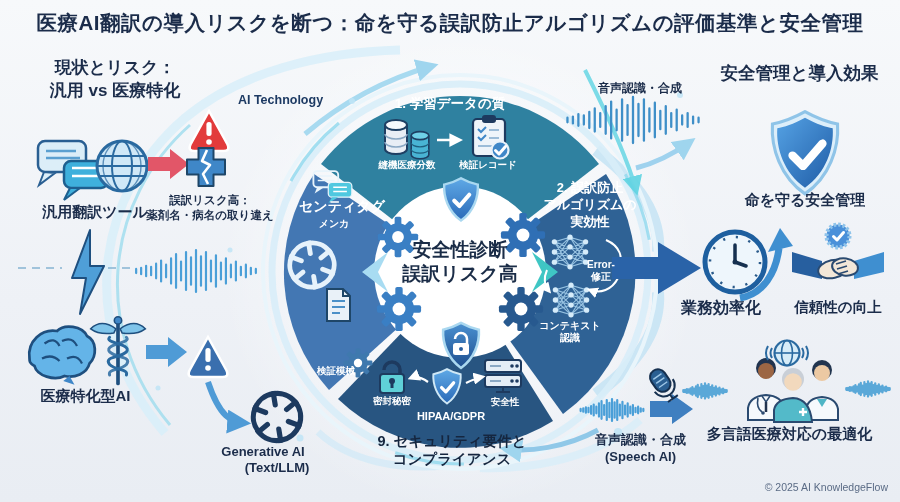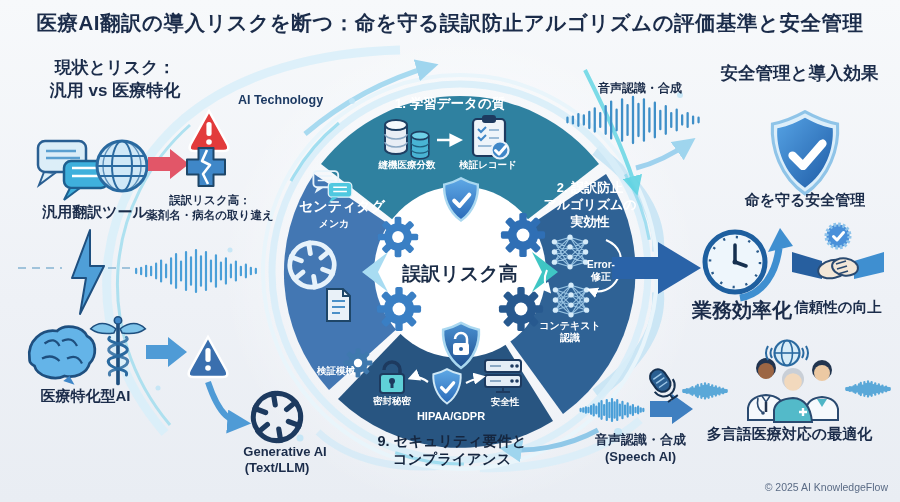--- a/index.html
+++ b/index.html
@@ -367,21 +367,21 @@
 
 <div class="t ttl" style="left:0;top:11px;width:900px;font-size:20.5px;">医療AI翻訳の導入リスクを断つ：命を守る誤訳防止アルゴリズムの評価基準と安全管理</div>
 
 <div class="t" style="left:20px;top:58px;width:190px;font-size:17px;">現状とリスク：</div>
 <div class="t" style="left:20px;top:81px;width:190px;font-size:17px;">汎用 vs 医療特化</div>
 <div class="t" style="left:233px;top:93px;width:95px;font-size:12.5px;color:#1d3a63;">AI Technology</div>
 <div class="t" style="left:130px;top:194px;width:160px;font-size:11.5px;">誤訳リスク高：</div>
 <div class="t" style="left:15px;top:203px;width:160px;font-size:15px;">汎用翻訳ツール</div>
 <div class="t" style="left:125px;top:209px;width:170px;font-size:11.5px;">薬剤名・病名の取り違え</div>
 <div class="t" style="left:18px;top:387px;width:135px;font-size:15px;">医療特化型AI</div>
-<div class="t" style="left:230px;top:444px;width:110px;font-size:13px;">Generative AI</div>
+<div class="t" style="left:208px;top:444px;width:110px;font-size:13px;">Generative AI</div>
 <div class="t" style="left:222px;top:460px;width:110px;font-size:13px;">(Text/LLM)</div>
 
 <div class="t tw" style="left:370px;top:96px;width:160px;font-size:13.5px;">1. 学習データの質</div>
 <div class="t tw" style="left:372px;top:159px;width:70px;font-size:9.5px;">縫機医療分数</div>
 <div class="t tw" style="left:452px;top:159px;width:72px;font-size:9.5px;">検証レコード</div>
 
 <div class="t tw" style="left:532px;top:180px;width:116px;font-size:13px;">2. 誤訳防止</div>
 <div class="t tw" style="left:532px;top:197px;width:116px;font-size:13px;">アルゴリズムの</div>
 <div class="t tw" style="left:532px;top:214px;width:116px;font-size:13px;">実効性</div>
 <div class="t tw" style="left:578px;top:259px;width:46px;font-size:10px;">Error-</div>
@@ -392,27 +392,28 @@
 <div class="t tw" style="left:362px;top:395px;width:60px;font-size:9.5px;">密封秘密</div>
 <div class="t tw" style="left:406px;top:410px;width:90px;font-size:11px;">HIPAA/GDPR</div>
 <div class="t tw" style="left:480px;top:396px;width:50px;font-size:9.5px;">安全性</div>
 <div class="t" style="left:352px;top:433px;width:200px;font-size:14.5px;color:#15263f;">9. セキュリティ要件と</div>
 <div class="t" style="left:352px;top:451px;width:200px;font-size:14.5px;color:#15263f;">コンプライアンス</div>
 
 <div class="t tw" style="left:299px;top:198px;width:70px;font-size:14px;">センティタグ</div>
 <div class="t tw" style="left:299px;top:218px;width:70px;font-size:10px;">メンカ</div>
 <div class="t tw" style="left:306px;top:325px;width:60px;font-size:9.5px;margin-top:40px;">検証模械</div>
 
+<div class="t" style="left:395px;top:239px;width:130px;font-size:19px;font-weight:800;color:#1a2c47;">安全性診断</div>
 <div class="t" style="left:387px;top:263px;width:146px;font-size:19px;font-weight:800;color:#1a2c47;">誤訳リスク高</div>
 
 <div class="t" style="left:575px;top:81px;width:130px;font-size:12px;">音声認識・合成</div>
 <div class="t" style="left:578px;top:432px;width:125px;font-size:13px;">音声認識・合成</div>
 <div class="t" style="left:578px;top:449px;width:125px;font-size:13px;">(Speech AI)</div>
 
 <div class="t" style="left:702px;top:63px;width:195px;font-size:17.5px;">安全管理と導入効果</div>
 <div class="t" style="left:715px;top:191px;width:180px;font-size:15px;">命を守る安全管理</div>
-<div class="t" style="left:692px;top:299px;width:90px;font-size:20px;">業務効率化</div>
+<div class="t" style="left:676px;top:299px;width:90px;font-size:16px;">業務効率化</div>
 <div class="t" style="left:788px;top:299px;width:100px;font-size:14.5px;">信頼性の向上</div>
 <div class="t" style="left:682px;top:425px;width:215px;font-size:15px;">多言語医療対応の最適化</div>
 
 <div class="t" style="left:738px;top:481px;width:150px;font-size:10.5px;font-weight:500;color:#5a6b85;text-align:right;">© 2025 AI KnowledgeFlow</div>
 
 </div>
 
 </body></html>

